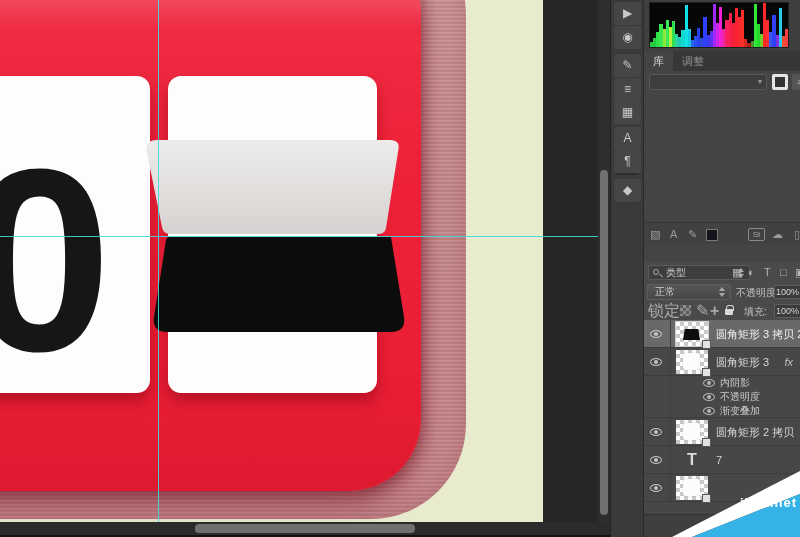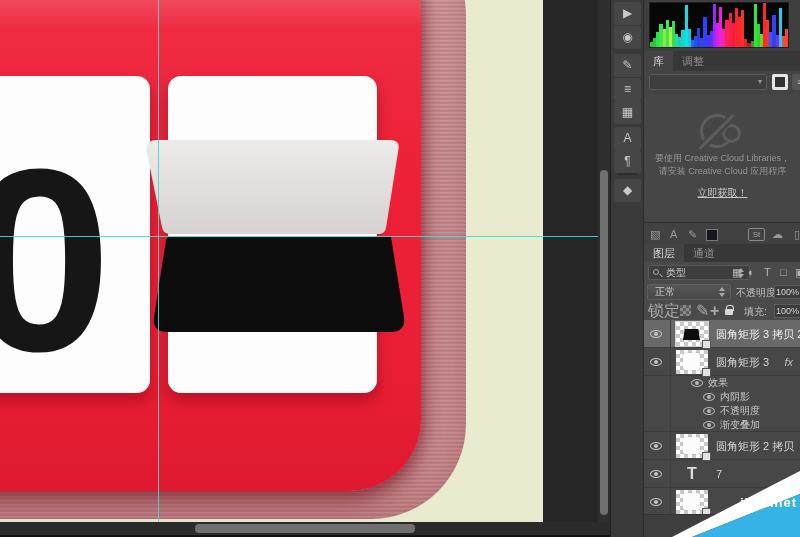--- a/index.html
+++ b/index.html
@@ -241,43 +241,31 @@
     </div>
 
     <div class="search-row">
       <div class="search-box">
           <span class="chev">▾</span>
         </div>
       <div class="grid-btn"></div>
       <div class="list-btn">≡</div>
     </div>
 
-    <div class="cc-area">
-      <div class="cc-logo"></div>
-      <div class="cc-slash-gap"></div>
-      <div class="cc-slash"></div>
-      <div class="cc-line" style="top:58px">要使用 Creative Cloud Libraries，</div>
-      <div class="cc-line" style="top:71px">请安装 Creative Cloud 应用程序</div>
-      <div class="cc-link" style="top:92px">立即获取！</div>
-    </div>
 
     <div class="lib-bar" id="libbar">
         <span class="lib-ic" style="left: 6px;">▧</span>
         <span class="lib-ic" style="left: 26px;">A</span>
         <span class="lib-ic" style="left: 44px;">✎</span>
         <span class="lib-swatch" style="background: rgb(21, 21, 29); left: 62px;"></span>
         <span class="lib-st" style="left: 104px;">St</span>
         <span class="lib-ic" style="left: 128px;">☁</span>
         <span class="lib-ic" style="left: 150px;">▯</span>
       </div>
 
-    <div class="tabsbar layer-tabs">
-      <div class="tab active">图层</div>
-      <div class="tab">通道</div>
-    </div>
 
     <div class="filter-row">
       <div class="kind-box">
         <span class="mag"></span>
         <span>类型</span>
         <span class="updown"></span>
       </div>
       <span id="filtics"><span class="filt-ic" style="left: 88px;">▦</span><span class="filt-ic" style="left: 104px;">◐</span><span class="filt-ic" style="left: 120px;">T</span><span class="filt-ic" style="left: 136px;">□</span><span class="filt-ic" style="left: 151px;">▣</span></span>
     </div>
 
@@ -320,27 +308,20 @@
             <span class="eye"></span>
           </span>
     <span class="thumb">
             <span class="shape-white"></span>
             <span class="badge"></span>
           </span>
     <span class="lname">圆角矩形 3</span>
     <span class="fxb">fx</span>
   </div>
 
-  <div class="srow lvl1">
-    <span class="vline"></span>
-    <span class="eyec">
-            <span class="eye"></span>
-          </span>
-    <span class="stext">效果</span>
-  </div>
 
   <div class="srow lvl2">
     <span class="vline"></span>
     <span class="eyec">
             <span class="eye"></span>
           </span>
     <span class="stext">内阴影</span>
   </div>
 
   <div class="srow lvl2">

